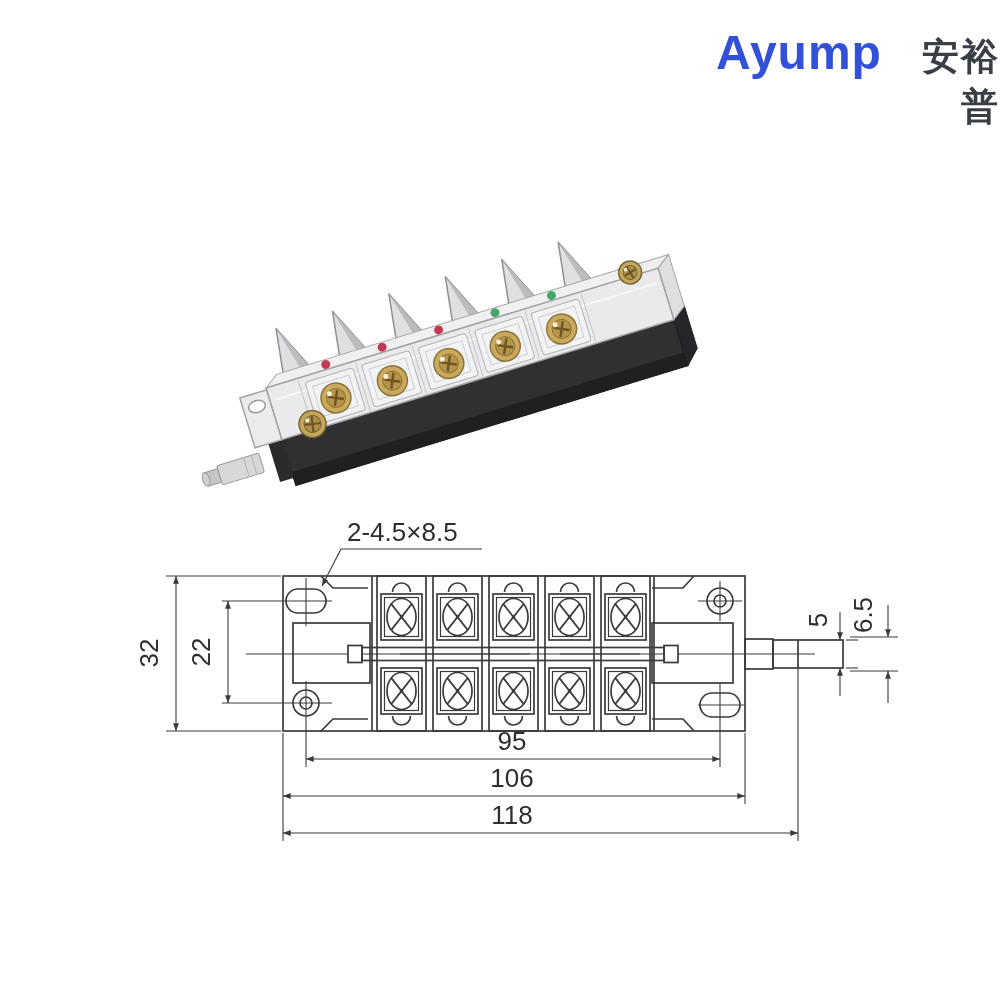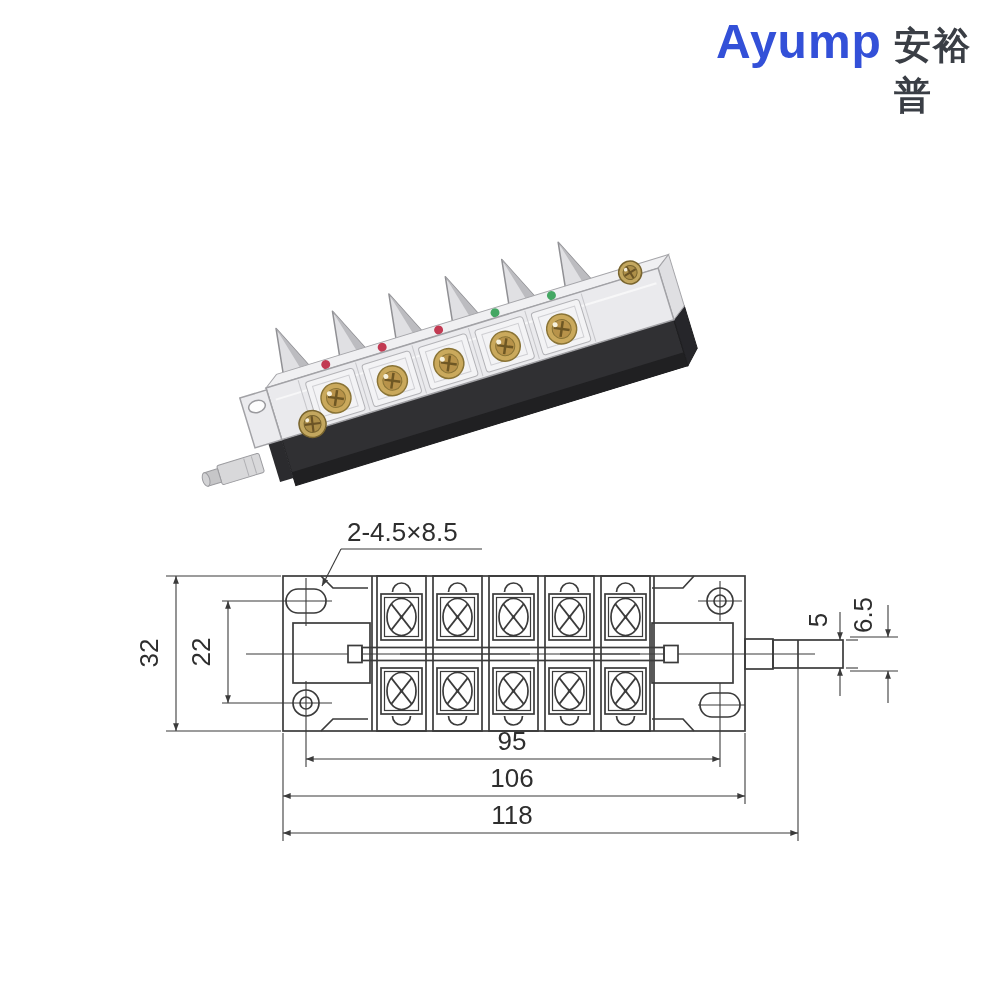--- a/index.html
+++ b/index.html
@@ -1,20 +1,20 @@
 <!DOCTYPE html>
 <html><head>
 <meta charset="utf-8">
 <style>
   html,body{margin:0;padding:0;background:#fff;}
   #page{position:relative;width:1000px;height:1000px;background:#ffffff;overflow:hidden;
         font-family:"Liberation Sans",sans-serif;}
   #logo{position:absolute;left:716px;top:14px;display:flex;align-items:baseline;}
-  #logo .brand{font-size:48px;font-weight:bold;color:#3350d8;letter-spacing:1px;}
-  #logo .cn{font-size:37px;font-weight:600;color:#3a3e45;margin-left:12px;letter-spacing:2px;}
+  #logo .brand{font-size:48px;font-weight:bold;color:#3350d8;letter-spacing:1px;margin-top:11px;}
+  #logo .cn{font-size:37px;font-weight:600;color:#3a3e45;margin-left:12px;letter-spacing:2px;text-align:right;}
   svg text.dimtxt{font-family:"Liberation Sans",sans-serif;font-size:26px;fill:#2e2e2e;}
   svg .obj{stroke:#3b3b3b;stroke-width:1.7;fill:none;}
   svg .objf{stroke:#3b3b3b;stroke-width:1.7;fill:#ffffff;}
   svg .thin{stroke:#3b3b3b;stroke-width:1.1;fill:none;}
   svg .dim{stroke:#3b3b3b;stroke-width:1.1;fill:none;
            marker-start:url(#arr);marker-end:url(#arr);}
   svg .dimend{stroke:#3b3b3b;stroke-width:1.1;fill:none;marker-end:url(#arr);}
 </style>
 </head>
 <body>

